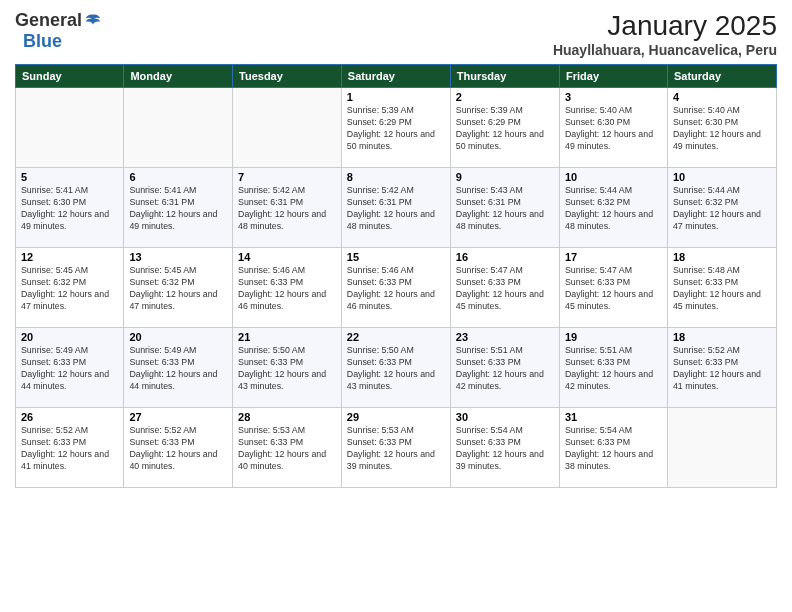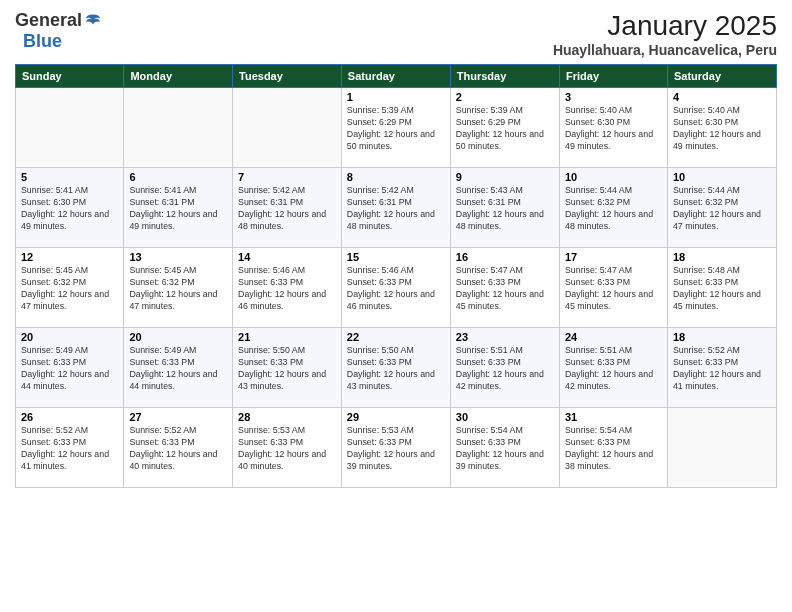--- a/index.html
+++ b/index.html
@@ -212,21 +212,21 @@
           </td>
           <td>
             <div class="day-number">22</div>
             <div class="day-info">Sunrise: 5:50 AM<br>Sunset: 6:33 PM<br>Daylight: 12 hours and 43 minutes.</div>
           </td>
           <td>
             <div class="day-number">23</div>
             <div class="day-info">Sunrise: 5:51 AM<br>Sunset: 6:33 PM<br>Daylight: 12 hours and 42 minutes.</div>
           </td>
           <td>
-            <div class="day-number">24</div>
+            <div class="day-number">19</div>
             <div class="day-info">Sunrise: 5:51 AM<br>Sunset: 6:33 PM<br>Daylight: 12 hours and 42 minutes.</div>
           </td>
           <td>
             <div class="day-number">18</div>
             <div class="day-info">Sunrise: 5:52 AM<br>Sunset: 6:33 PM<br>Daylight: 12 hours and 41 minutes.</div>
           </td>
         </tr>
         <tr>
           <td>
             <div class="day-number">26</div>

